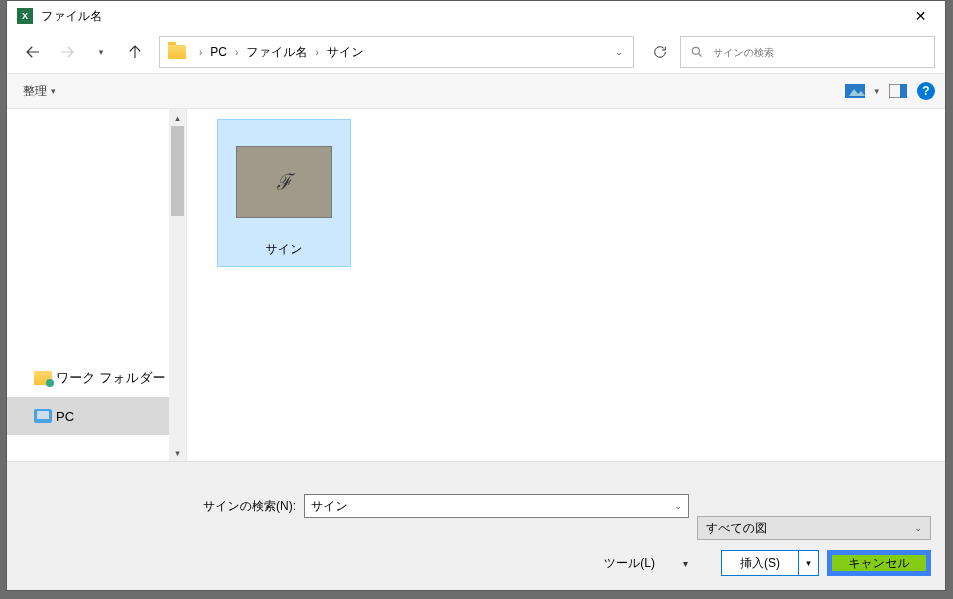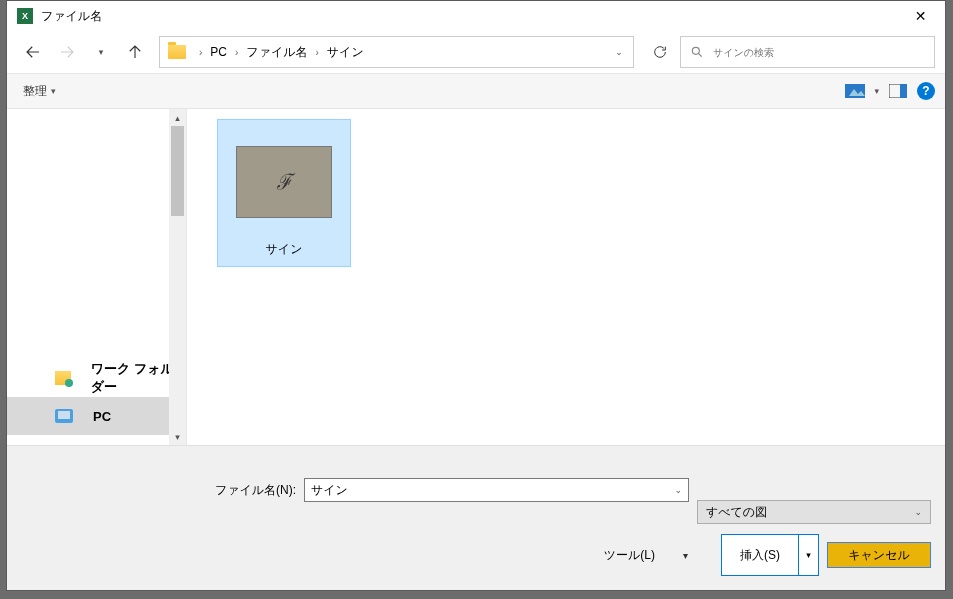--- a/index.html
+++ b/index.html
@@ -27,21 +27,21 @@
     .tb-btn { padding: 4px 6px; font-size: 12px; color: #333; display: flex; align-items: center; gap: 4px; cursor: pointer; }
     .tb-right { margin-left: auto; display: flex; align-items: center; gap: 6px; }
     .view-btn { width: 26px; height: 22px; display: flex; align-items: center; justify-content: center; cursor: pointer; }
     .help-icon { width: 18px; height: 18px; border-radius: 50%; background: #0078d7; color: #fff; display: flex; align-items: center; justify-content: center; font-size: 12px; font-weight: bold; cursor: pointer; }
     .body { flex: 1; display: flex; overflow: hidden; }
     .sidebar { width: 180px; border-right: 1px solid #e8e8e8; position: relative; padding-top: 250px; }
     .scrollbar-v { position: absolute; right: 0; top: 0; bottom: 0; width: 17px; background: #f0f0f0; display: flex; flex-direction: column; }
     .sb-arrow { height: 17px; display: flex; align-items: center; justify-content: center; font-size: 9px; color: #555; cursor: pointer; }
     .sb-track { flex: 1; position: relative; }
     .sb-thumb { position: absolute; left: 2px; right: 2px; top: 0; height: 90px; background: #c2c2c2; cursor: pointer; }
-    .side-item { height: 38px; display: flex; align-items: center; padding-left: 48px; font-size: 13px; cursor: pointer; gap: 20px; font-weight: bold; }
+    .side-item { height: 38px; display: flex; align-items: center; padding-left: 27px; font-size: 13px; cursor: pointer; gap: 4px; }
     .side-item.sel { background: #d9d9d9; }
     .side-ico { width: 18px; height: 14px; }
     .ico-wf { background: linear-gradient(#ffd86b, #f8c23a); position: relative; }
     .ico-wf::after { content: ""; position: absolute; right: -2px; bottom: -2px; width: 8px; height: 8px; background: #3a8; border-radius: 50%; }
     .ico-pc { background: #4aa0e0; border-radius: 2px; position: relative; }
     .ico-pc::after { content: ""; position: absolute; left: 3px; right: 3px; top: 2px; bottom: 4px; background: #cde; }
     .ico-net { width: 16px; height: 16px; background: radial-gradient(circle at 30% 30%, #7cc6f0, #1a7cc0); border-radius: 50%; }
     .content { flex: 1; padding: 10px; position: relative; }
     .thumb-item { width: 134px; height: 148px; background: #cce8ff; border: 1px solid #99d1ff; display: flex; flex-direction: column; align-items: center; padding: 6px; cursor: pointer; margin-left: 20px; }
     .thumb-img { flex: 1; width: 100%; display: flex; align-items: center; justify-content: center; }
@@ -49,24 +49,24 @@
     .sig { font-family: cursive; font-style: italic; color: #333; font-size: 20px; transform: rotate(-8deg); }
     .thumb-label { font-size: 12px; padding: 4px 0 2px; }
     .footer { background: #f0f0f0; padding: 10px 14px 14px; border-top: 1px solid #e0e0e0; }
     .row1 { display: flex; align-items: center; gap: 8px; margin-bottom: 10px; }
     .fn-label { width: 275px; text-align: right; font-size: 12px; }
     .fn-input { flex: 1; height: 24px; border: 1px solid #7a7a7a; padding: 0 6px; font-size: 12px; display: flex; align-items: center; justify-content: space-between; background: #fff; }
     .filter-dd { width: 234px; height: 24px; border: 1px solid #adadad; background: #e1e1e1; padding: 0 8px; font-size: 12px; display: flex; align-items: center; justify-content: space-between; cursor: pointer; margin-top: 44px; }
     .row2 { display: flex; align-items: center; justify-content: flex-end; gap: 8px; }
     .tool-lbl { font-size: 12px; margin-right: 20px; }
     .tool-dd { width: 18px; font-size: 10px; color: #333; cursor: pointer; margin-right: 12px; }
-    .btn-split { display: flex; height: 42px; border: 1px solid #0078d7; }
+    .btn-split { display: flex; height: 26px; border: 1px solid #0078d7; }
     .btn-main { width: 76px; display: flex; align-items: center; justify-content: center; font-size: 12px; background: #fff; cursor: pointer; }
     .btn-dd { width: 20px; border-left: 1px solid #0078d7; display: flex; align-items: center; justify-content: center; background: #fff; font-size: 9px; cursor: pointer; }
-    .btn-cancel { width: 104px; height: 26px; border: 1px solid #3b82f6; background: #eab308; font-size: 12px; display: flex; align-items: center; justify-content: center; cursor: pointer; }
+    .btn-cancel { width: 104px; height: 26px; border: 5px solid #3b82f6; background: #84cc16; font-size: 12px; display: flex; align-items: center; justify-content: center; cursor: pointer; }
     .dd-caret { font-size: 9px; color: #555; }
   </style>
 </head>
 <body>
 
 <div class="dialog">
 
   <div class="titlebar">
     <div class="app-icon">X</div>
     <div class="title-text">ファイル名</div>
@@ -170,21 +170,21 @@
               <span class="sig">ℱ</span>
             </div>
         </div>
         <div class="thumb-label">サイン</div>
       </div>
     </div>
   </div>
 
   <div class="footer">
     <div class="row1">
-      <div class="fn-label">ファイル名(N):</div>
+      <div class="fn-label">サインの検索(N):</div>
       <div class="fn-input">
         <span>サイン</span>
         <span class="dd-caret">⌄</span>
       </div>
       <div class="filter-dd">
         <span>すべての図</span>
         <span class="dd-caret">⌄</span>
       </div>
     </div>
     <div class="row2">

